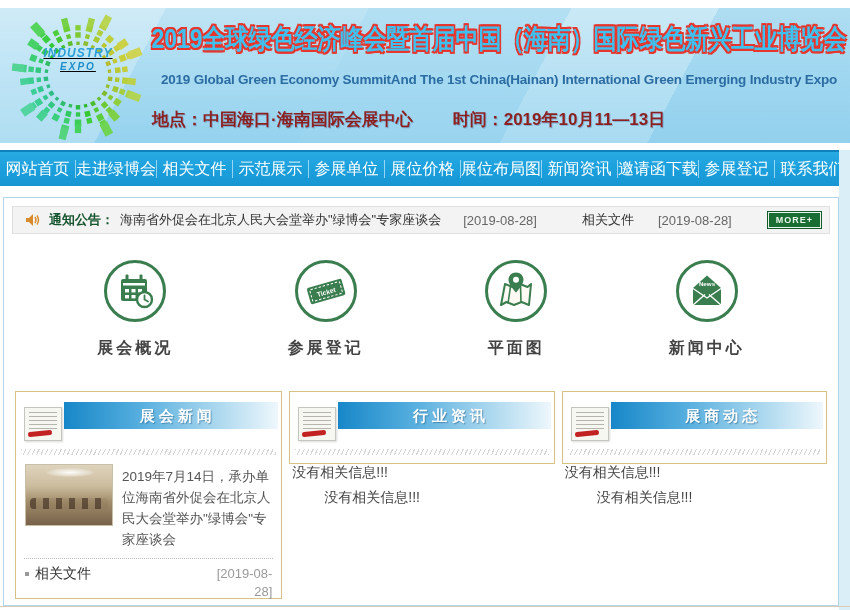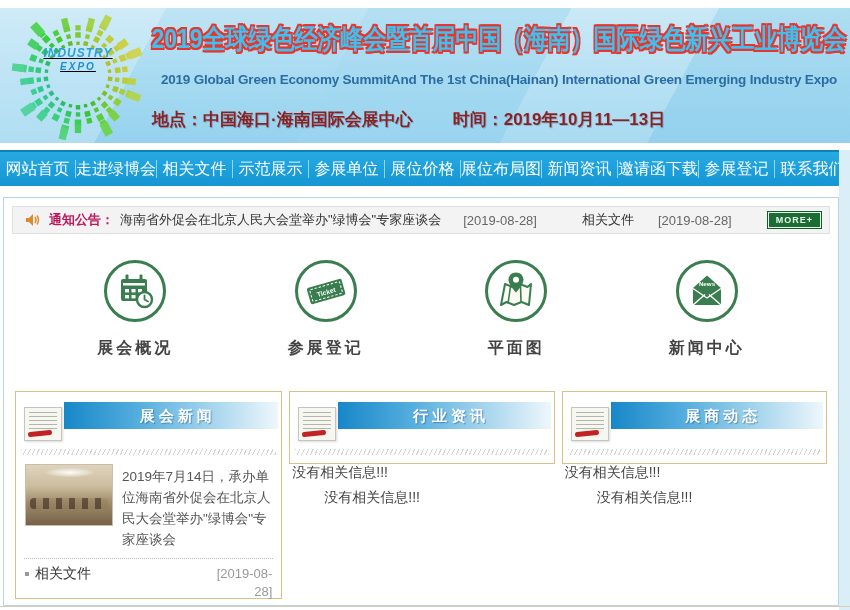--- a/index.html
+++ b/index.html
@@ -34,21 +34,21 @@
   .nav-sep { width:1px; height:18px; background:rgba(255,255,255,.55); }
 
   
   .content-wrap { position:relative; margin:11px 11px 0 3px; height:409px;
     border:1px solid #b3d7ea; background:#fff; padding:8px 8px 0; overflow:hidden; }
 
   
   .notice-bar { display:flex; align-items:center; height:28px; background:#f3f3f3;
     border:1px solid #e0e0e0; padding:0 8px 0 12px; font-size:13px; }
   .speaker-icon { width:16px; height:14px; margin-right:8px; flex:none; }
-  .notice-label { color:#be185d; font-weight:bold; margin-right:6px; white-space:nowrap; }
+  .notice-label { color:#14532d; font-weight:bold; margin-right:6px; white-space:nowrap; }
   .notice-link { color:#333; white-space:nowrap; cursor:pointer; }
   .notice-date { color:#666; margin-left:22px; white-space:nowrap; }
   .notice-spacer { flex:1; }
   .notice-link2 { color:#333; white-space:nowrap; cursor:pointer; margin-right:24px; }
   .notice-date2 { color:#666; white-space:nowrap; margin-right:36px; }
   .more-btn { background:#1a6e33; border:1px solid #eaf6ec; outline:1px solid #14592a;
     color:#eaf6ec; font-size:9px; font-weight:bold; letter-spacing:1px; padding:2px 7px; cursor:pointer; }
 
   
   .quick-links { display:flex; margin-top:24px; padding:0 28px; }

